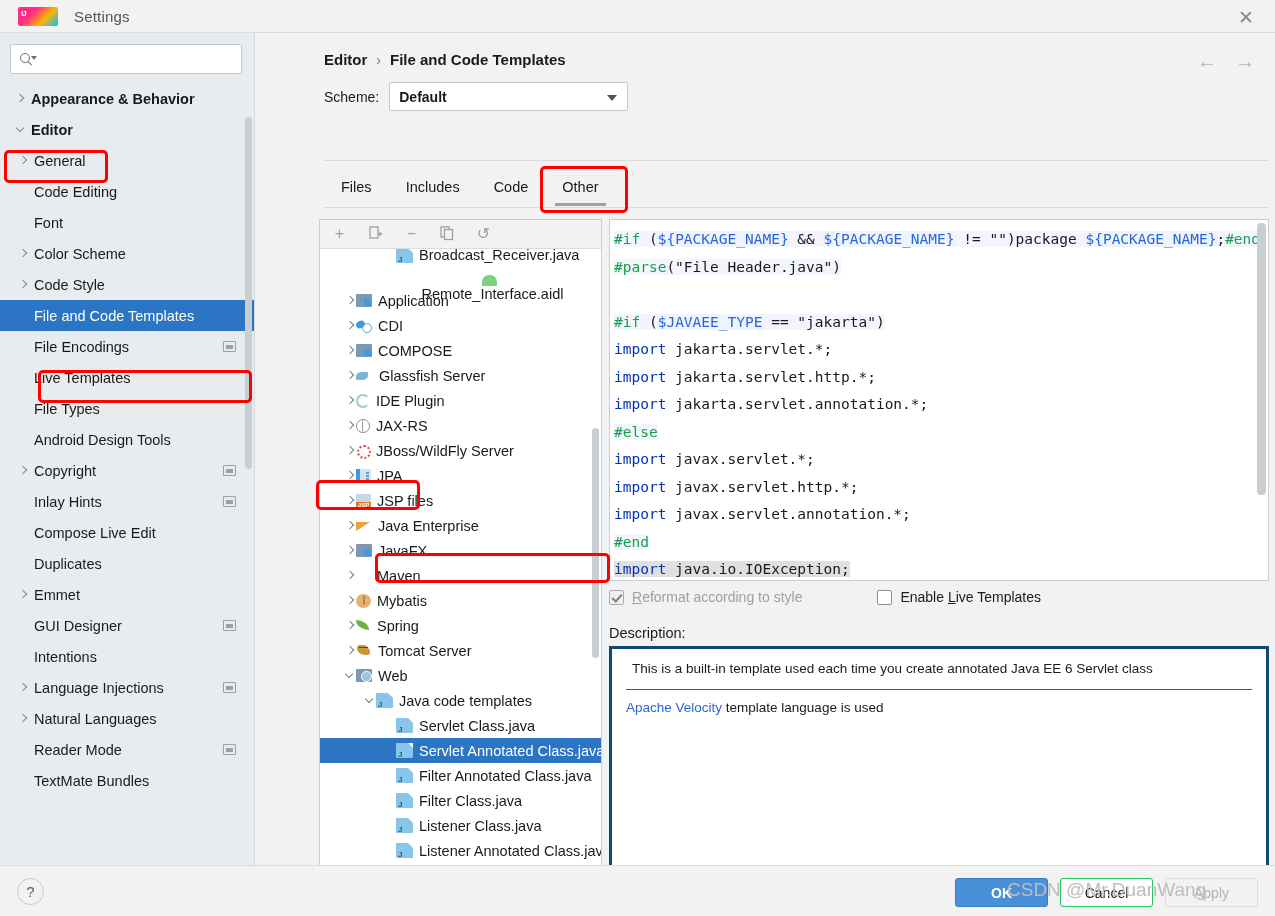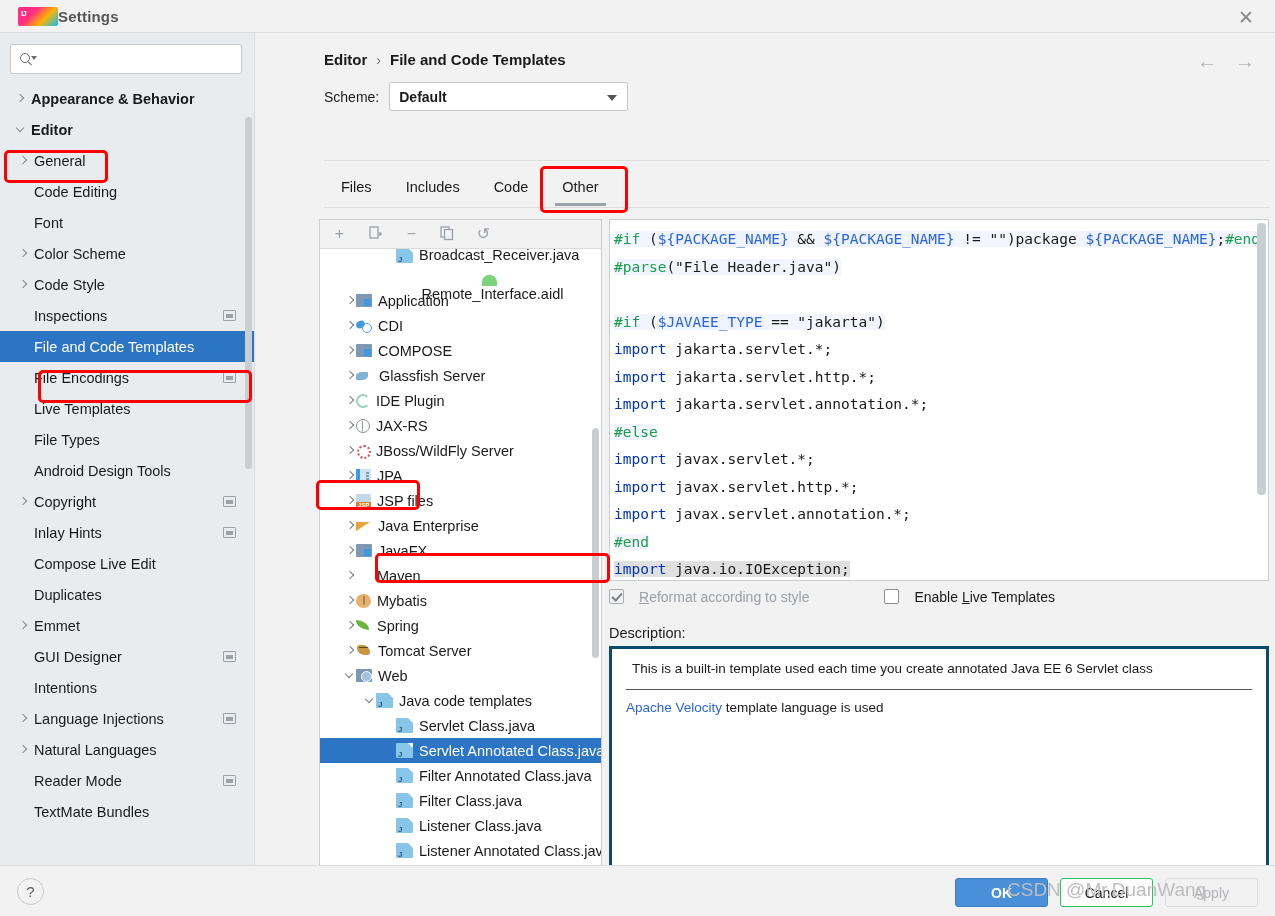--- a/index.html
+++ b/index.html
@@ -20,21 +20,21 @@
   .app-logo {
     width: 40px; height: 19px; margin-left: 18px; position: relative;
     background: linear-gradient(135deg,#ff2d83 0%,#ff2d83 35%,#ffb300 65%,#00c2ff 100%);
     border-radius: 2px;
   }
   .app-logo span {
     position: absolute; left: 3px; top: 2px; font-size: 8px; font-weight: bold;
     color: #fff; font-family: "Liberation Sans", sans-serif; letter-spacing: -1px;
   }
   .title-text {
-    font-size: 15px; color: #555; letter-spacing: .2px; font-weight: bold;
+    margin-left: 16px; font-size: 15px; color: #555; letter-spacing: .2px;
   }
   .close-btn {
     position: absolute; right: 18px; top: 6px; width: 22px; height: 22px;
     display: flex; align-items: center; justify-content: center;
     color: #8a8a8a; font-size: 19px; line-height: 1; cursor: pointer;
   }
 
   
   .sidebar {
     position: absolute; left: 0; top: 33px; width: 255px; height: 832px;
@@ -217,21 +217,21 @@
   .c-plain { color: #1a1a1a; }
   .hl-line { background: #f2f5fd; }
   .sel-band { background: #e0e0e0; }
   .ed-scroll {
     position: absolute; right: 2px; top: 3px; width: 9px; height: 272px;
     background: #c9ced3; border-radius: 4px;
   }
 
   
   .chk-row { position: absolute; left: 303px; top: 556px; display: flex; align-items: center; }
-  .chk { display: flex; align-items: flex-start; cursor: pointer; gap: 7px; }
+  .chk { display: flex; align-items: flex-end; cursor: pointer; }
   .chk .box {
     width: 15px; height: 15px; border: 1.4px solid #a8aeb4; background: #f0f0f0;
     border-radius: 2px; margin-right: 8px; position: relative; flex: none;
   }
   .chk .box.on::after {
     content: ""; position: absolute; left: 4px; top: 1px; width: 4px; height: 8px;
     border-right: 2px solid #7a7f85; border-bottom: 2px solid #7a7f85; transform: rotate(42deg);
   }
   .chk.enabled .box { background: #fff; border-color: #8a8f95; }
   .chk .txt { font-size: 14px; color: #9aa0a6; }
@@ -329,25 +329,20 @@
           <span class="arrow ">
             <i></i>
           </span>
           <span class="label">Color Scheme</span>
         </div>
         <div class="node lvl1">
           <span class="arrow ">
             <i></i>
           </span>
           <span class="label">Code Style</span>
-        </div>
-        <div class="node lvl1">
-          <span class="arrow none"></span>
-          <span class="label">Inspections</span>
-          <span class="cfg-badge"></span>
         </div>
         <div class="node lvl1 selected">
           <span class="arrow none"></span>
           <span class="label">File and Code Templates</span>
         </div>
         <div class="node lvl1">
           <span class="arrow none"></span>
           <span class="label">File Encodings</span>
           <span class="cfg-badge"></span>
         </div>

